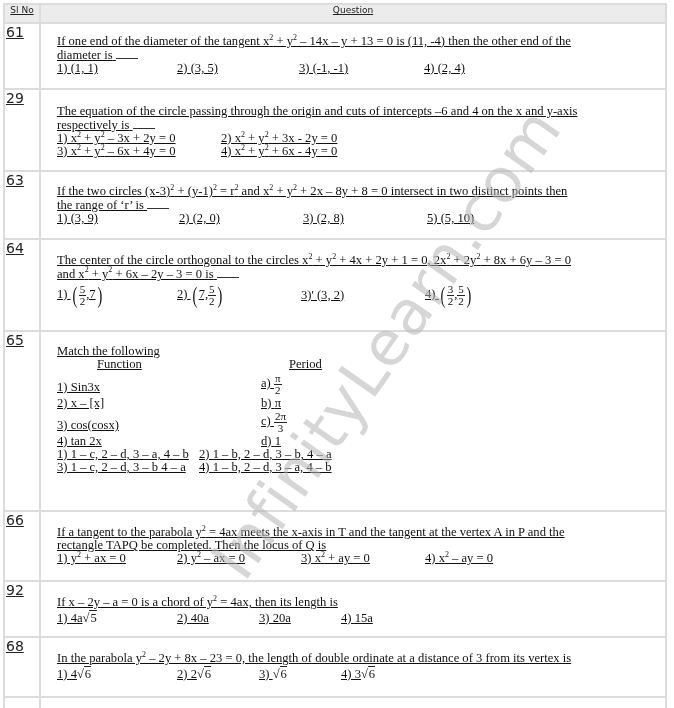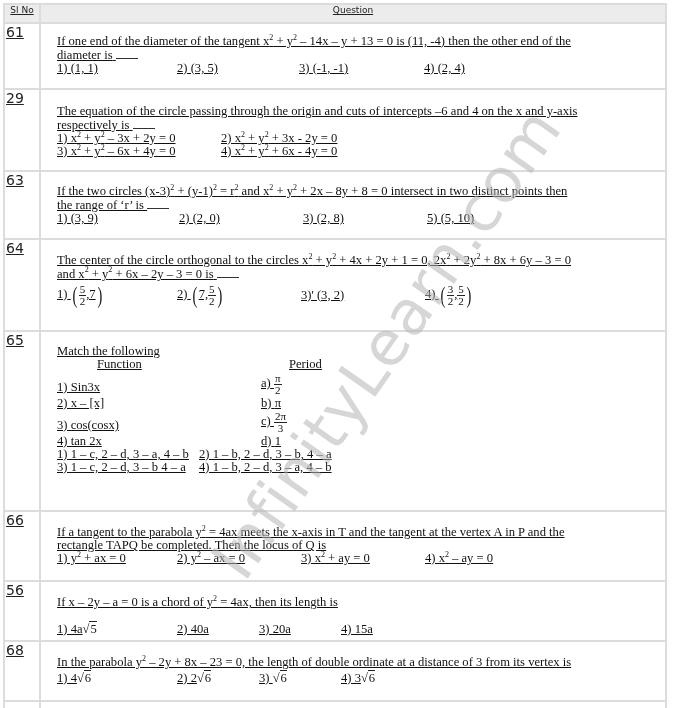--- a/index.html
+++ b/index.html
@@ -150,24 +150,24 @@
         <div class="opts">
           <span class="opt" style="width:120px"><span>1)  y</span><sup>2</sup><span> + ax = 0</span></span>
           <span class="opt" style="width:124px"><span>2)  y</span><sup>2</sup><span> – ax = 0</span></span>
           <span class="opt" style="width:124px"><span>3)  x</span><sup>2</sup><span> + ay = 0</span></span>
           <span class="opt"><span>4)  x</span><sup>2</sup><span> – ay = 0</span></span>
         </div>
       </td>
     </tr>
 
     <tr style="height:56px">
-      <td class="num">56</td>
+      <td class="num">92</td>
       <td class="q" style="padding-top:14px">
         <div class="line"><span>If x – 2y – a = 0 is a chord of y</span><sup>2</sup><span> = 4ax, then its length is</span></div>
-        <div class="opts" style="margin-top:14px">
+        <div class="opts" style="margin-top:3px">
           <span class="opt" style="width:120px"><span>1)  4a</span><span class="sqrt">√<span class="rad">5</span></span></span>
           <span class="opt" style="width:82px">2)  40a</span>
           <span class="opt" style="width:82px">3)  20a</span>
           <span class="opt">4)  15a</span>
         </div>
       </td>
     </tr>
 
     <tr style="height:60px">
       <td class="num">68</td>

